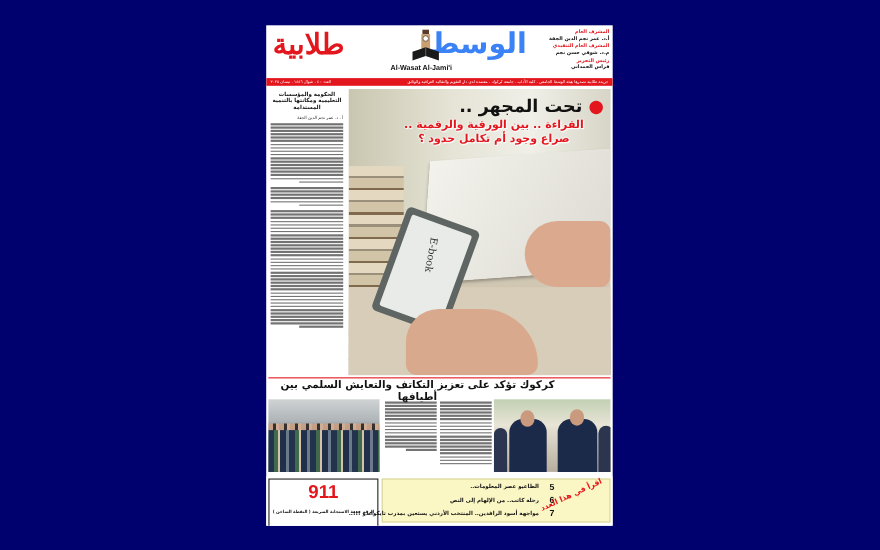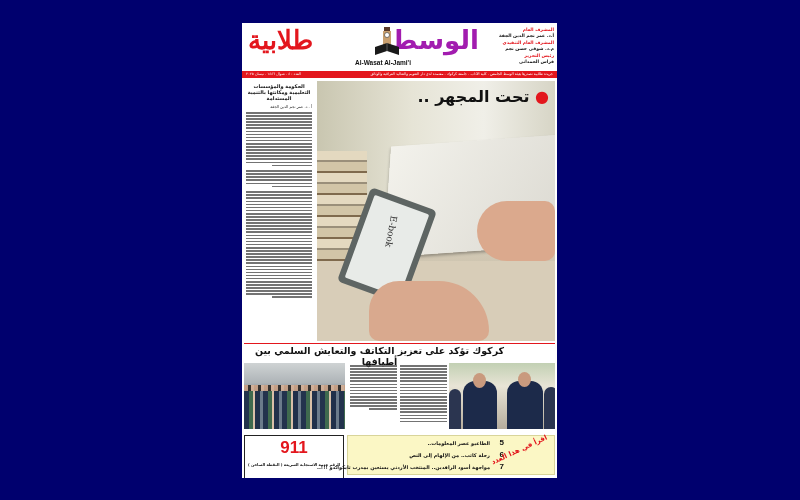--- a/index.html
+++ b/index.html
@@ -1,21 +1,21 @@
 <!DOCTYPE html>
 <html><head>
   <meta charset="utf-8">
   <style>
     * { margin:0; padding:0; box-sizing:border-box; }
     html, body { width:800px; height:500px; overflow:hidden; }
     body { background:#00006e; font-family:"DejaVu Sans", sans-serif; position:relative; }
     .page { position:absolute; left:242px; top:23px; width:315px; height:455px; background:#ffffff; overflow:hidden; }
     
     .masthead { position:absolute; left:0; top:0; width:315px; height:46px; }
-    .title-wasat { position:absolute; right:78px; top:2px; font-family:"DejaVu Sans", sans-serif; font-weight:bold; color:#a21caf; font-size:26px; direction:rtl; letter-spacing:-1px; }
+    .title-wasat { position:absolute; right:78px; top:2px; font-family:"DejaVu Sans", sans-serif; font-weight:bold; color:#3b82f6; font-size:26px; direction:rtl; letter-spacing:-1px; }
     .title-jamii { position:absolute; left:6px; top:2px; font-family:"DejaVu Serif", serif; font-weight:bold; color:#e3161d; font-size:26px; direction:rtl; letter-spacing:-1px; }
     .logo { position:absolute; left:131px; top:2px; width:28px; height:34px; }
     .logo-caption { position:absolute; left:113px; top:36px; font-family:"Liberation Sans", sans-serif; font-weight:bold; font-size:6.5px; color:#111; }
     .staff { position:absolute; right:3px; top:4px; width:70px; text-align:right; direction:rtl; font-size:4.5px; line-height:5.5px; }
     .staff .role { color:#e3161d; font-weight:bold; }
     .staff .name { color:#111; font-weight:bold; margin-bottom:2px; }
     .redbar { position:absolute; left:0; top:48px; width:315px; height:7px; background:#e3161d; color:#fff; font-size:3.6px; line-height:7px; direction:rtl; white-space:nowrap; overflow:hidden; padding:0 4px; }
     .redbar .left { position:absolute; left:4px; top:0; direction:rtl; }
     
     .leftcol { position:absolute; left:2px; top:58px; width:70px; height:260px; }
@@ -162,20 +162,22 @@
     <div class="table"></div>
     <div class="openbook"></div>
     <div class="hand2"></div>
     <div class="tablet">
       <div class="screen"></div>
       <div class="ebook">E-book</div>
     </div>
     <div class="hand1"></div>
     <div class="kicker"><span class="dot">●</span> <span>تحت المجهر ..</span></div>
     <div class="headline">
+      <div>القراءة .. بين الورقية والرقمية ..</div>
+      <div>صراع وجود أم تكامل حدود ؟</div>
     </div>
   </div>
 
   <div class="sep"></div>
   <div class="kirkuk-title">كركوك تؤكد على تعزيز التكاتف والتعايش السلمي بين أطيافها</div>
 
   <div class="photo-group">
     <div class="heads"></div>
     <div class="crowd"></div>
   </div>

